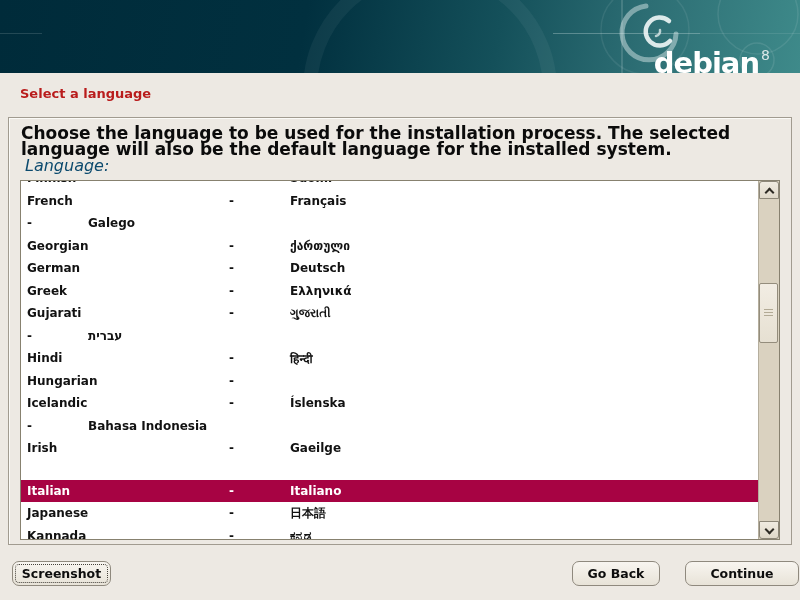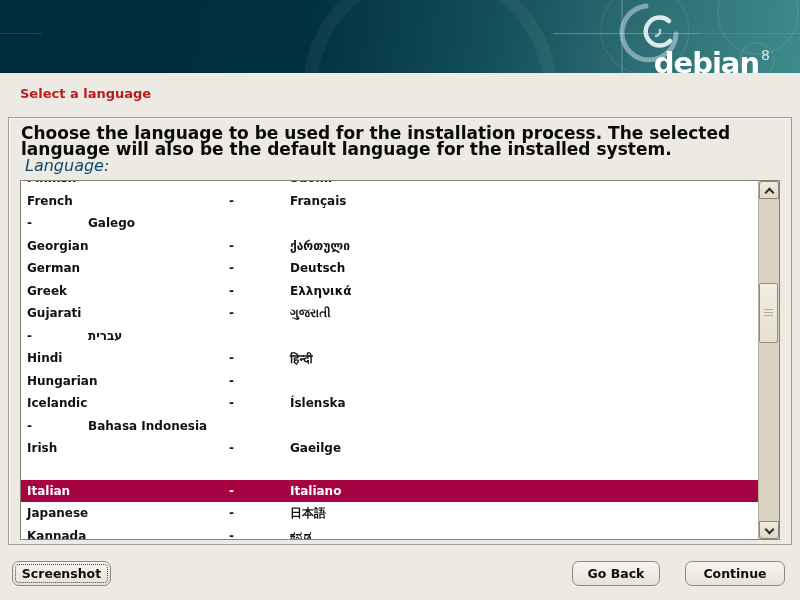--- a/index.html
+++ b/index.html
@@ -110,21 +110,21 @@
   .btn {
     position: absolute; height: 25px; top: 561px;
     background: linear-gradient(#F8F5F0, #E8E3D8);
     border: 1px solid #8F897E; border-radius: 7px;
     font-family: inherit; font-size: 12.5px; font-weight: bold; color: #0d0d0d;
     display: flex; align-items: center; justify-content: center;
     cursor: pointer;
   }
   .btn-screenshot { left: 12px; width: 99px; outline: 1px dotted #45413a; outline-offset: -4px; }
   .btn-goback { left: 572px; width: 88px; }
-  .btn-continue { left: 685px; width: 100px; }
+  .btn-continue { left: 685px; width: 114px; }
 </style>
 </head>
 <body>
 
 <div class="header">
   <svg width="800" height="73" viewBox="0 0 800 73" aria-hidden="true">
 
     <circle cx="645" cy="30" r="44" fill="none" stroke="rgba(255,255,255,0.08)" stroke-width="1.5"></circle>
     <circle cx="758" cy="14" r="40" fill="none" stroke="rgba(255,255,255,0.09)" stroke-width="1.5"></circle>
     <circle cx="757" cy="60" r="17" fill="none" stroke="rgba(255,255,255,0.10)" stroke-width="1.5"></circle>

